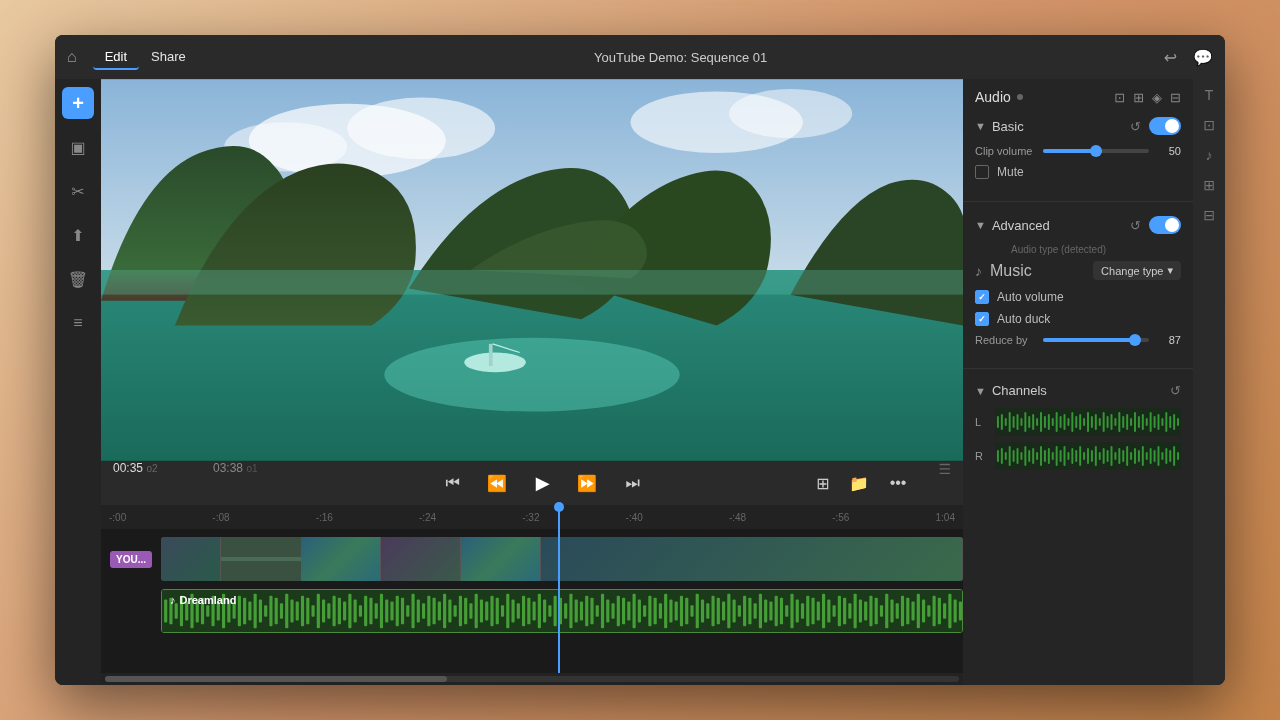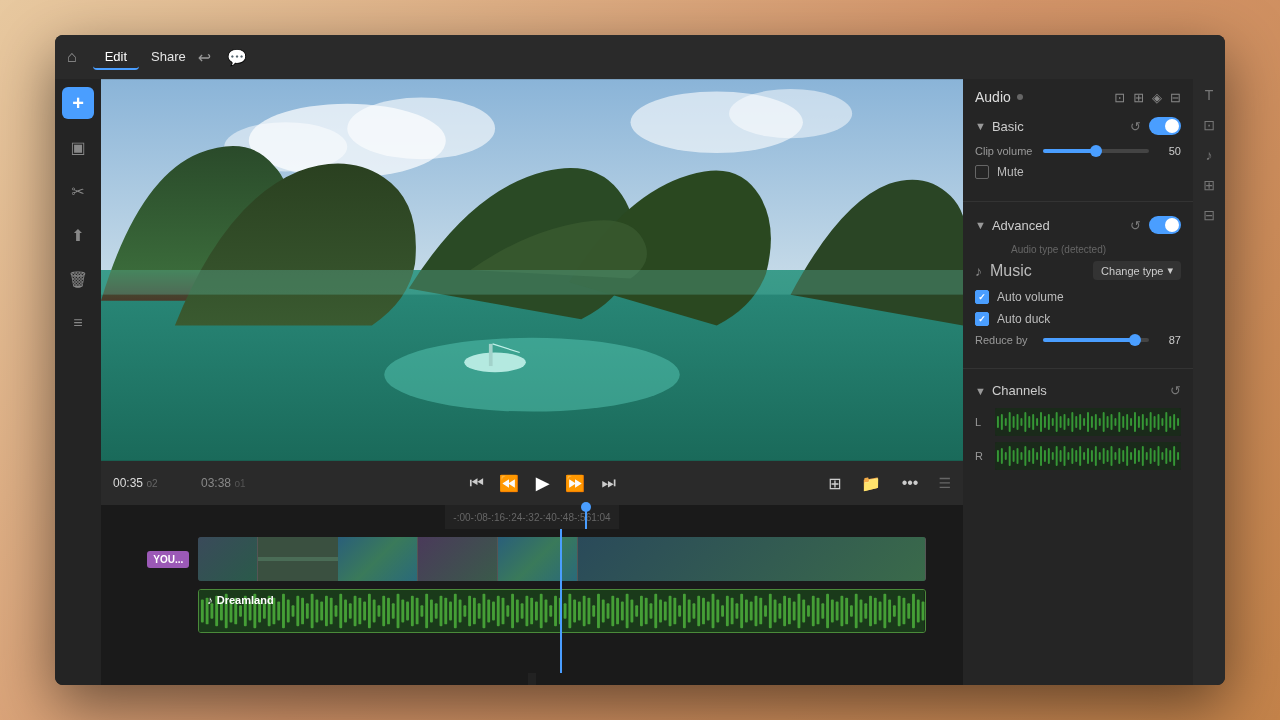--- a/index.html
+++ b/index.html
@@ -118,23 +118,22 @@
     
     .landscape-svg {
       width: 100%;
       height: 100%;
     }
     
     .playback-bar {
       height: 44px;
       background: #2a2a2a;
       display: flex;
-      align-items: center;
       padding: 0 12px;
-      gap: 8px;
+      gap: 20px;
       flex-shrink: 0;
     }
     .time-display {
       font-size: 12px;
       color: #ddd;
       min-width: 80px;
     }
     .time-total {
       font-size: 12px;
       color: #888;
@@ -160,21 +159,20 @@
       align-items: center;
     }
     
     .timeline-area {
       height: 180px;
       background: #1a1a1a;
       display: flex;
       flex-direction: column;
       flex-shrink: 0;
       position: relative;
-      align-items: center;
     }
     .timeline-ruler {
       height: 24px;
       background: #222;
       display: flex;
       align-items: center;
       padding: 0 8px;
       position: relative;
     }
     .ruler-marks {
@@ -532,20 +530,21 @@
 <body>
 
 <div class="app-window">
 
   <div class="top-bar">
     <span class="home-icon">⌂</span>
     <div class="top-nav-tabs">
       <div class="top-nav-tab active">Edit</div>
       <div class="top-nav-tab">Share</div>
     </div>
+    <div class="top-title">YouTube Demo: Sequence 01</div>
     <div class="top-right-icons">
       <span>↩</span>
       <span>💬</span>
     </div>
   </div>
 
   <div class="main-content">
 
     <div class="left-sidebar">
       <div class="sidebar-icon add">+</div>

